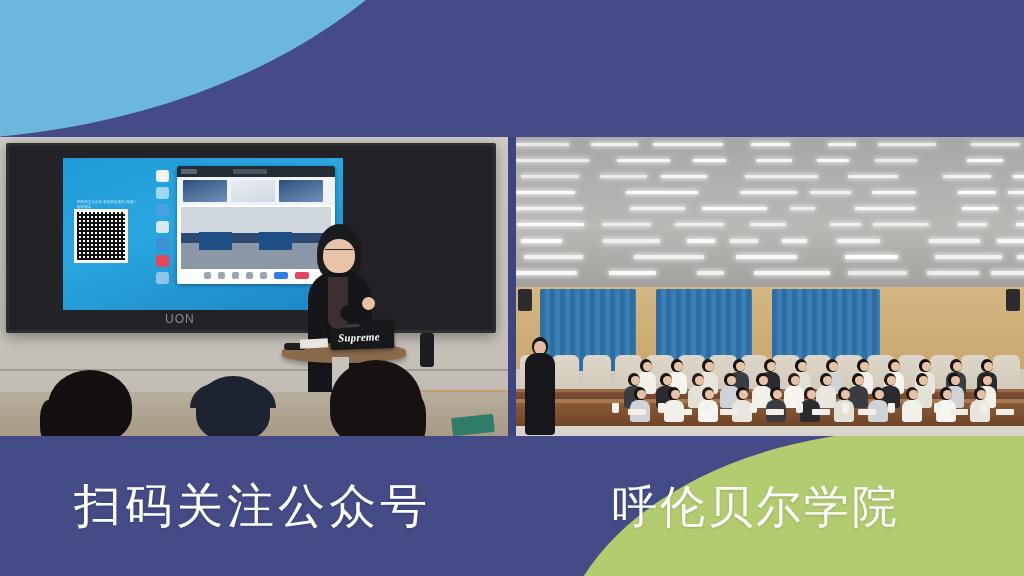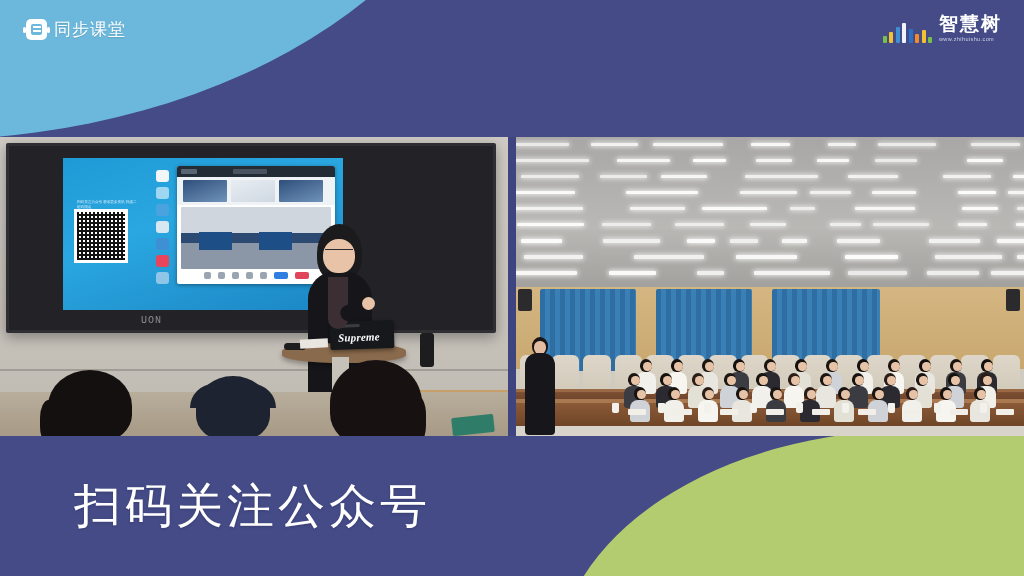--- a/index.html
+++ b/index.html
@@ -123,22 +123,22 @@
   }
   .screen .meetwin .mw-main::after{
      content:""; position:absolute; left:52%; top:40%; width:22%; height:30%;
      background:#1d4f86;
   }
   .screen .meetwin .mw-bar{ display:flex;gap:7px;justify-content:center;padding:3px 0 0; }
   .screen .meetwin .mw-bar i{ width:7px;height:7px;border-radius:2px;background:#9aa5b2;display:block;}
   .screen .meetwin .mw-bar u{ width:14px;height:7px;border-radius:2px;background:#2f7fe0;display:block;}
   .screen .meetwin .mw-bar s{ width:14px;height:7px;border-radius:2px;background:#e0455a;display:block;}
   .bb-brand{
-    position:absolute; left:132px; bottom:4px; color:#8b8b92;
-    font-size:10px; letter-spacing:1px; font-family:Liberation Mono, monospace;
+    position:absolute; left:156px; bottom:4px; color:#8b8b92;
+    font-size:12px; letter-spacing:1px; font-family:Liberation Sans, sans-serif;
   }
 
   .podium{
     position:absolute; left:282px; top:186px; width:124px; height:112px;
   }
   .podium .top{
     position:absolute; left:0; top:20px; width:124px; height:20px;
     background:#8a6a4c; border-radius:50%/40%; box-shadow:0 3px 5px rgba(0,0,0,.3);
   }
   .podium .post{
@@ -279,49 +279,20 @@
 </style>
 </head>
 <body>
 
 <div id="stage">
 
   <div class="bg-base"></div>
   <div class="bg-cyanmain"></div>
   <div class="bg-green"></div>
 
-  <div class="header">
-
-    <div class="brand-left">
-      <div class="brand-mark">
-        <span class="ear-l"></span>
-          <span class="ear-r"></span>
-        <span class="m-inner"></span>
-      </div>
-      <div class="brand-text">同步课堂</div>
-    </div>
-
-    <div class="brand-right">
-      <div class="bars" id="logo-bars">
-          <i style="height: 7px; background: rgb(121, 192, 74);"></i>
-          <i style="height: 11px; background: rgb(242, 194, 48);"></i>
-          <i style="height: 16px; background: rgb(63, 143, 212);"></i>
-          <i style="height: 20px; background: rgb(240, 243, 247);"></i>
-          <i style="height: 14px; background: rgb(47, 111, 196);"></i>
-          <i style="height: 9px; background: rgb(240, 138, 42);"></i>
-          <i style="height: 13px; background: rgb(242, 194, 48);"></i>
-          <i style="height: 6px; background: rgb(121, 192, 74);"></i>
-        </div>
-      <div class="logo-zhs">
-        <div class="zh">智慧树</div>
-        <div class="url">www.zhihuishu.com</div>
-      </div>
-    </div>
-
-  </div>
 
   <div class="videos">
 
     <div class="panel left">
       <div class="room-wall"></div>
       <div class="wall-seam" style="top:232px;"></div>
       <div class="wall-seam" style="top:256px;"></div>
 
       <div class="blackboard">
         <div class="screen">
@@ -708,15 +679,16 @@
             <div class="fc"></div>
             <div class="bd"></div>
         </div>
       </div>
     </div>
 
   </div>
 
   <div class="captions">
     <div class="cap-left">扫码关注公众号</div>
+    <div class="cap-right">呼伦贝尔学院</div>
   </div>
 
 </div>
 
 </body></html>

